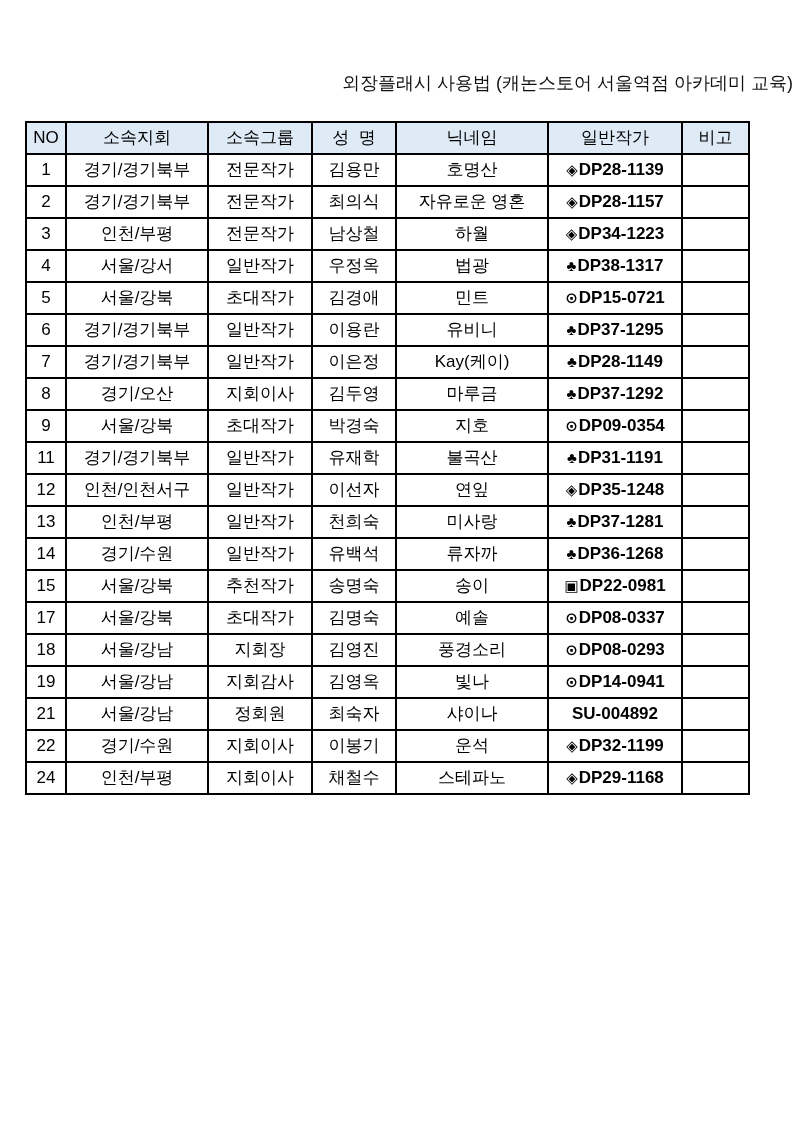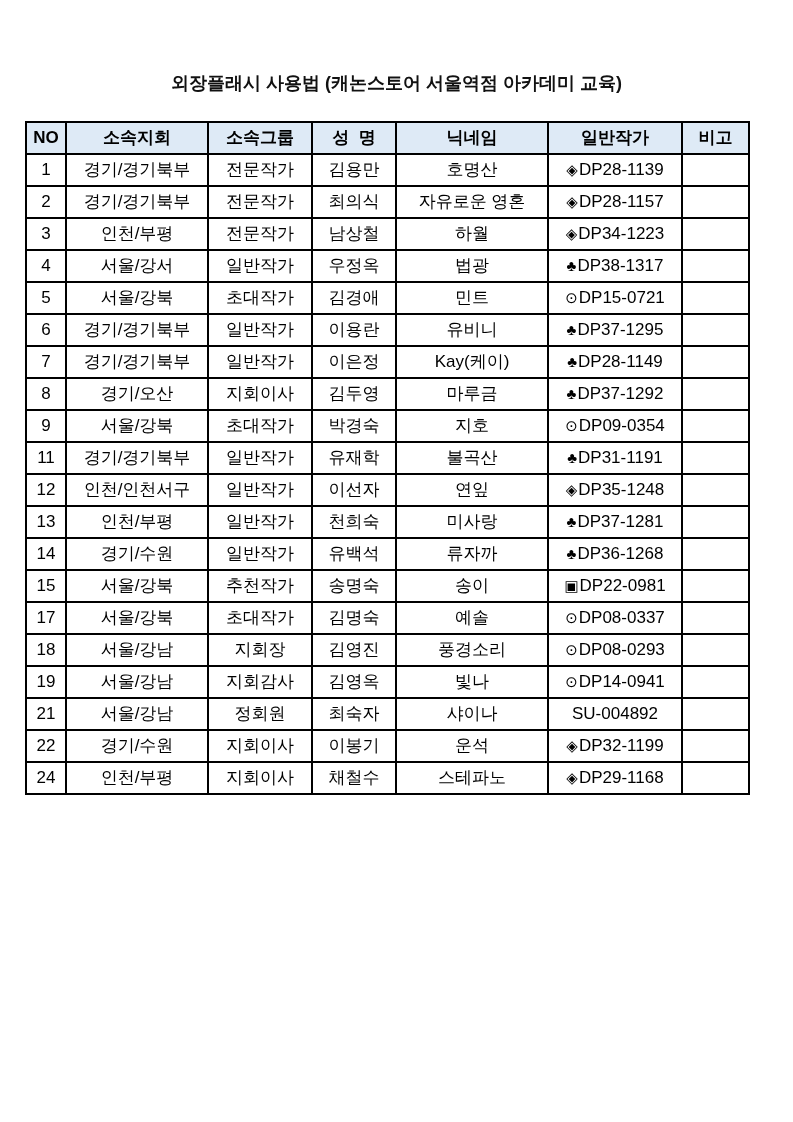--- a/index.html
+++ b/index.html
@@ -12,23 +12,23 @@
   .page {
     position: relative;
     width: 793px;
     height: 1122px;
     background: #ffffff;
     overflow: hidden;
   }
   .doc-title {
     margin: 0;
     padding-top: 71px;
-    text-align: center;
+    text-align: right;
     font-size: 18px;
-    font-weight: bold;
+    font-weight: normal;
     letter-spacing: 0px;
     color: #111111;
   }
   table.roster {
     border-collapse: collapse;
     table-layout: fixed;
     margin: 26px 0 0 25px;
     width: 723px;
   }
   table.roster th,
@@ -38,25 +38,26 @@
     vertical-align: middle;
     padding: 0 2px;
     overflow: hidden;
     white-space: pre;
     font-size: 17px;
     height: 30px;
     line-height: 30px;
   }
   table.roster th {
     background: #DEEAF6;
-    font-weight: bold;
+    font-weight: normal;
   }
   td.member-cell {
     font-size: 16px;
     letter-spacing: 0px;
+    font-weight: bold;
   }
   .member-icon {
     display: inline-block;
     margin-right: 1px;
     font-size: 15px;
   }
   td.no-cell { font-size: 16px; }
 </style>
 </head>
 <body>

